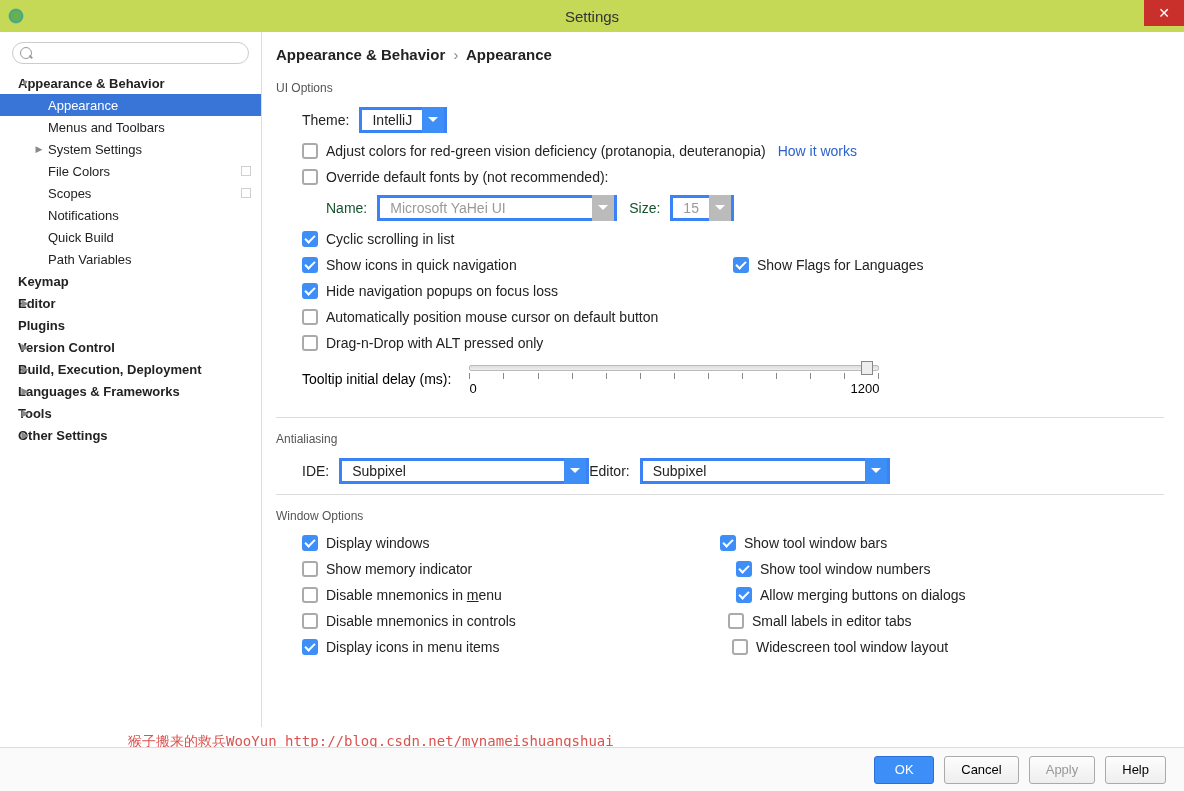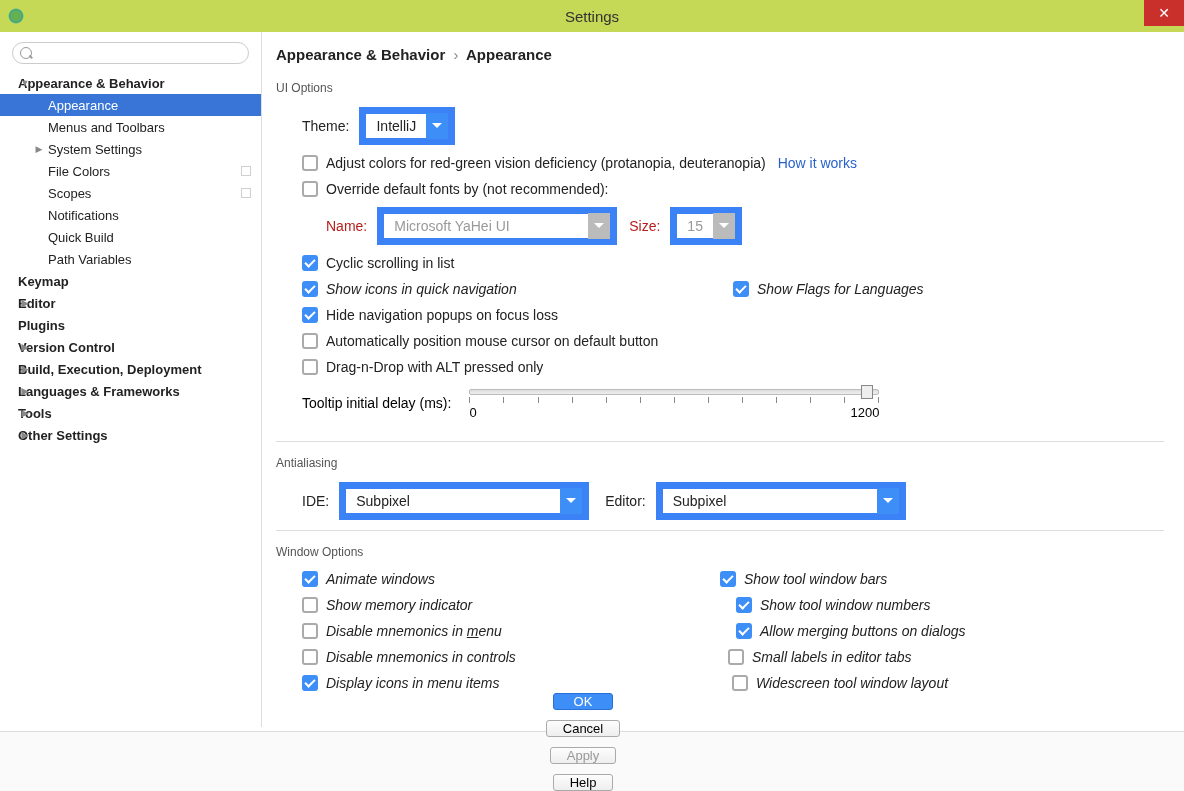--- a/index.html
+++ b/index.html
@@ -28,50 +28,50 @@
 .tree-item .mini { position: absolute; right: 10px; width: 10px; height: 10px; opacity: .4; border: 1px solid #888; }
 
 .content { flex: 1; padding: 14px 20px 10px 14px; overflow-y: auto; position: relative; }
 .breadcrumb { font-size: 15px; font-weight: 600; margin-bottom: 18px; color: #222; }
 .breadcrumb .sep { color: #888; font-weight: 400; margin: 0 4px; }
 
 .section-head { font-size: 12px; color: #555; margin: 4px 0 12px; }
 .row { display: flex; align-items: center; font-size: 14px; color: #222; margin-bottom: 10px; padding-left: 26px; }
 .row.sub { padding-left: 50px; }
 .label { margin-right: 10px; }
-.label.dim { color: #b91c1c; }
-
-.dropdown { display: inline-flex; align-items: center; border: 7px solid #3b82f6; background: #fff; height: 38px; }
+.label.dim { color: #14532d; }
+
+.dropdown { display: inline-flex; align-items: center; border: 3px solid #3b82f6; background: #fff; height: 26px; }
 .dropdown .val { padding: 0 10px; font-size: 14px; min-width: 50px; }
 .dropdown .btn { width: 22px; height: 26px; background: #3e8ef7; display: flex; align-items: center; justify-content: center; }
 .dropdown .btn::after { content: ""; border: 5px solid transparent; border-top-color: #fff; margin-top: 4px; }
 .dropdown.dis .val { color: #999; }
 .dropdown.dis .btn { background: #bbb; }
 
 .chk { width: 16px; height: 16px; border: 2px solid #aaa; border-radius: 3px; margin-right: 8px; flex-shrink: 0; position: relative; cursor: pointer; }
 .chk.on { background: #3e8ef7; border-color: #3e8ef7; }
 .chk.on::after { content: ""; position: absolute; left: 3px; top: 0px; width: 4px; height: 8px; border: solid #fff; border-width: 0 2px 2px 0; transform: rotate(45deg); }
 
 .link { color: #2962cc; cursor: pointer; margin-left: 12px; }
 
-.two-col { display: flex; font-style: italic; }
+.two-col { display: flex; }
 .two-col > div { flex: 1; }
 
 .slider-row { display: flex; align-items: center; padding-left: 26px; margin-top: 6px; margin-bottom: 20px; }
 .slider-row .lbl { font-size: 14px; margin-right: 18px; }
 .slider { flex: 1; max-width: 410px; position: relative; height: 36px; }
 .slider .track { position: absolute; top: 4px; left: 0; right: 0; height: 6px; background: linear-gradient(#ddd,#eee); border: 1px solid #bbb; border-radius: 2px; }
 .slider .thumb { position: absolute; top: 0; right: 6px; width: 12px; height: 14px; background: #eee; border: 1px solid #888; }
 .slider .ticks { position: absolute; top: 12px; left: 0; right: 0; height: 6px; display: flex; justify-content: space-between; }
 .slider .ticks span { width: 1px; height: 6px; background: #888; }
 .slider .range { position: absolute; top: 20px; left: 0; right: 0; display: flex; justify-content: space-between; font-size: 13px; }
 
 .hr { border-top: 1px solid #ddd; margin: 10px 0 14px; }
 
-.footer { position: absolute; bottom: 0; left: 0; right: 0; height: 60px; border-top: 1px solid #ddd; display: flex; align-items: center; justify-content: flex-end; gap: 10px; padding-right: 18px; background: #fafafa; flex-direction: column; }
+.footer { position: absolute; bottom: 0; left: 0; right: 0; height: 44px; border-top: 1px solid #ddd; display: flex; align-items: center; justify-content: flex-end; gap: 10px; padding-right: 18px; background: #fafafa; }
 .btn2 { min-width: 60px; height: 28px; padding: 0 16px; border: 1px solid #aaa; background: linear-gradient(#fdfdfd,#eee); border-radius: 3px; font-size: 13px; cursor: pointer; }
 .btn2.primary { background: #3e8ef7; border-color: #2a6ed8; color: #fff; }
 .btn2.dis { color: #999; }
 
 .watermark { position: absolute; left: 128px; bottom: 40px; color: #d9534f; font-family: "SimSun", monospace; font-size: 14px; }
 </style>
 </head>
 <body>
 
 <div class="titlebar">
@@ -248,35 +248,35 @@
     </div>
 
     <div class="hr"></div>
     <div class="section-head">Antialiasing</div>
     <div class="row">
       <span class="label">IDE:</span>
       <div class="dropdown" style="width:250px">
           <span class="val" style="flex:1">Subpixel</span>
           <div class="btn"></div>
         </div>
-      <span class="label" style="margin-left:16px">Editor:</span>
+      <span class="label" style="">Editor:</span>
       <div class="dropdown" style="width:250px">
           <span class="val" style="flex:1">Subpixel</span>
           <div class="btn"></div>
         </div>
     </div>
 
     <div class="hr"></div>
     <div class="section-head">Window Options</div>
 
     <div class="two-col">
       <div>
         <div class="row">
             <div class="chk on"></div>
-            <span>Animate windows</span>
+            <span>Display windows</span>
           </div>
         <div class="row">
             <div class="chk"></div>
             <span>Show memory indicator</span>
           </div>
         <div class="row">
             <div class="chk"></div>
             <span>Disable mnemonics in <u>m</u>enu</span>
           </div>
         <div class="row">

